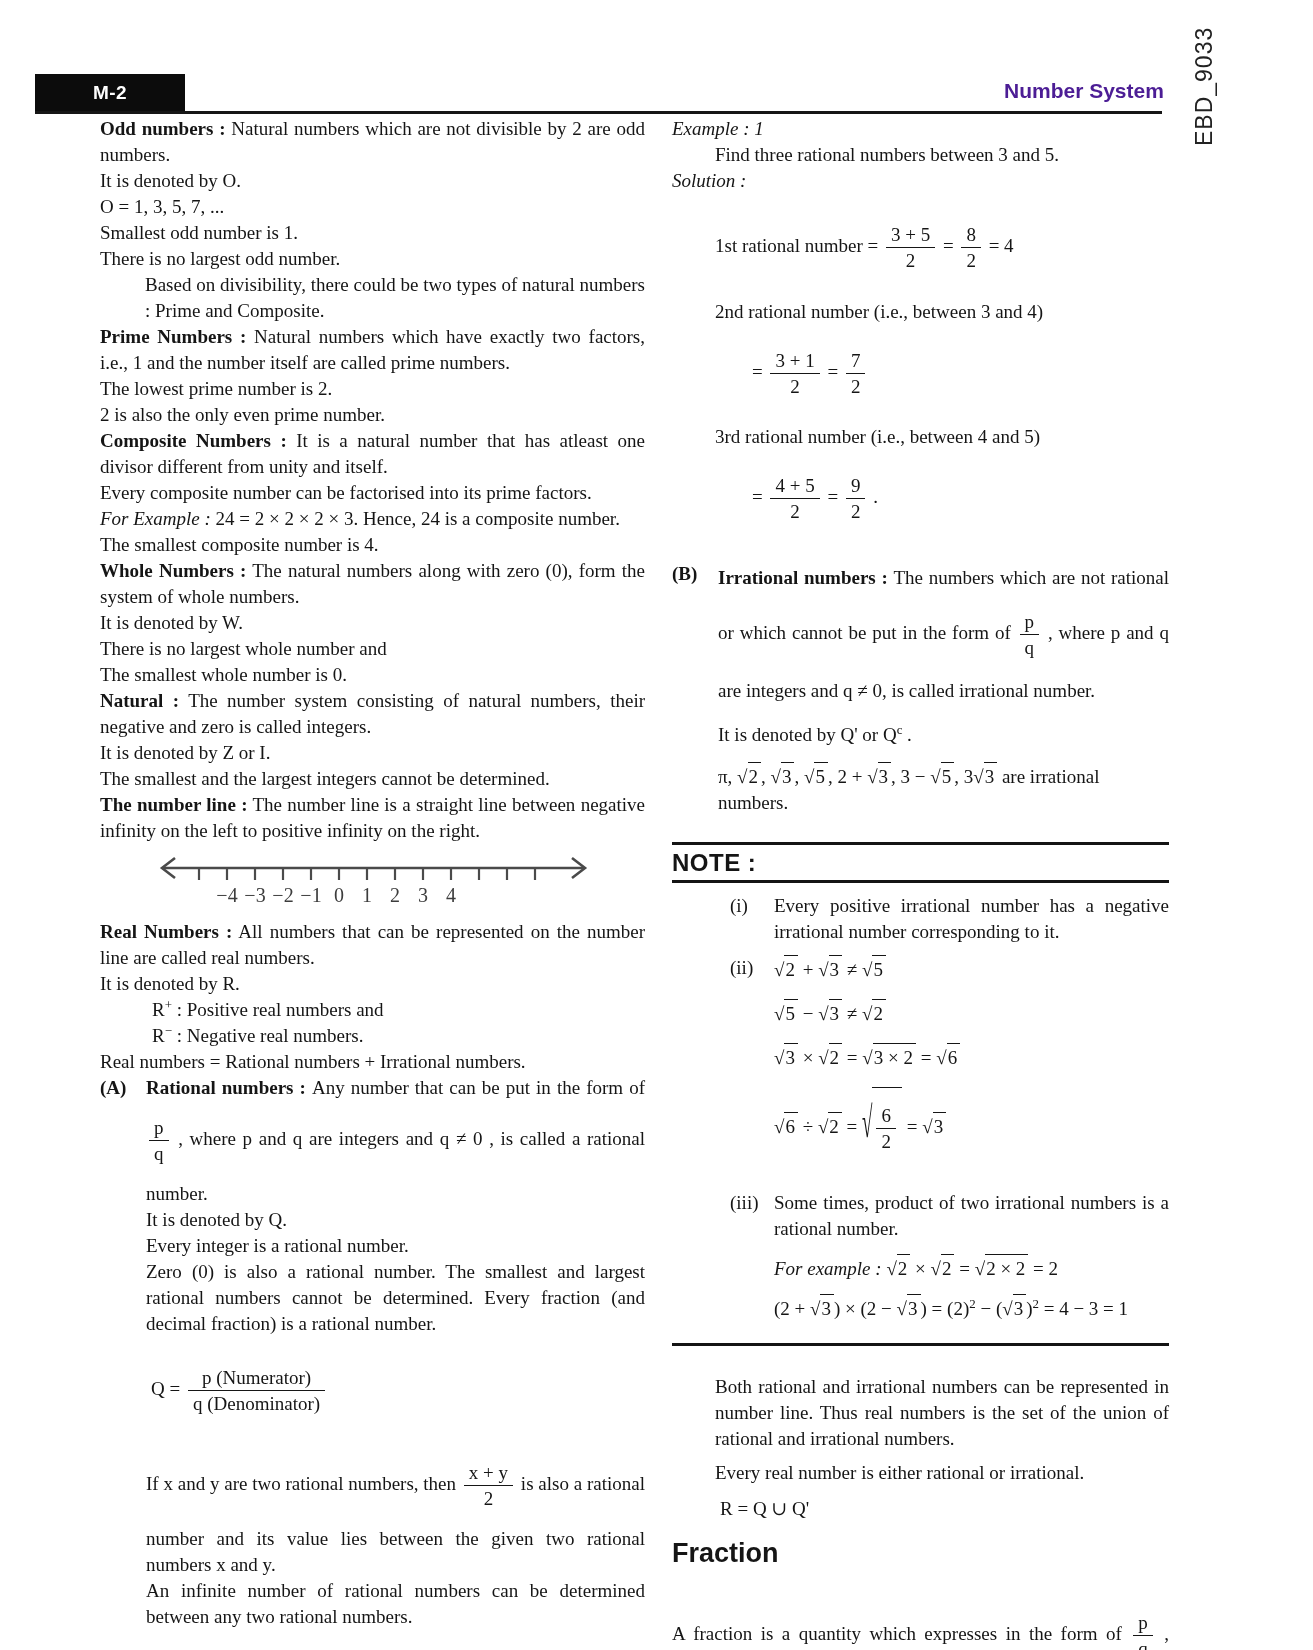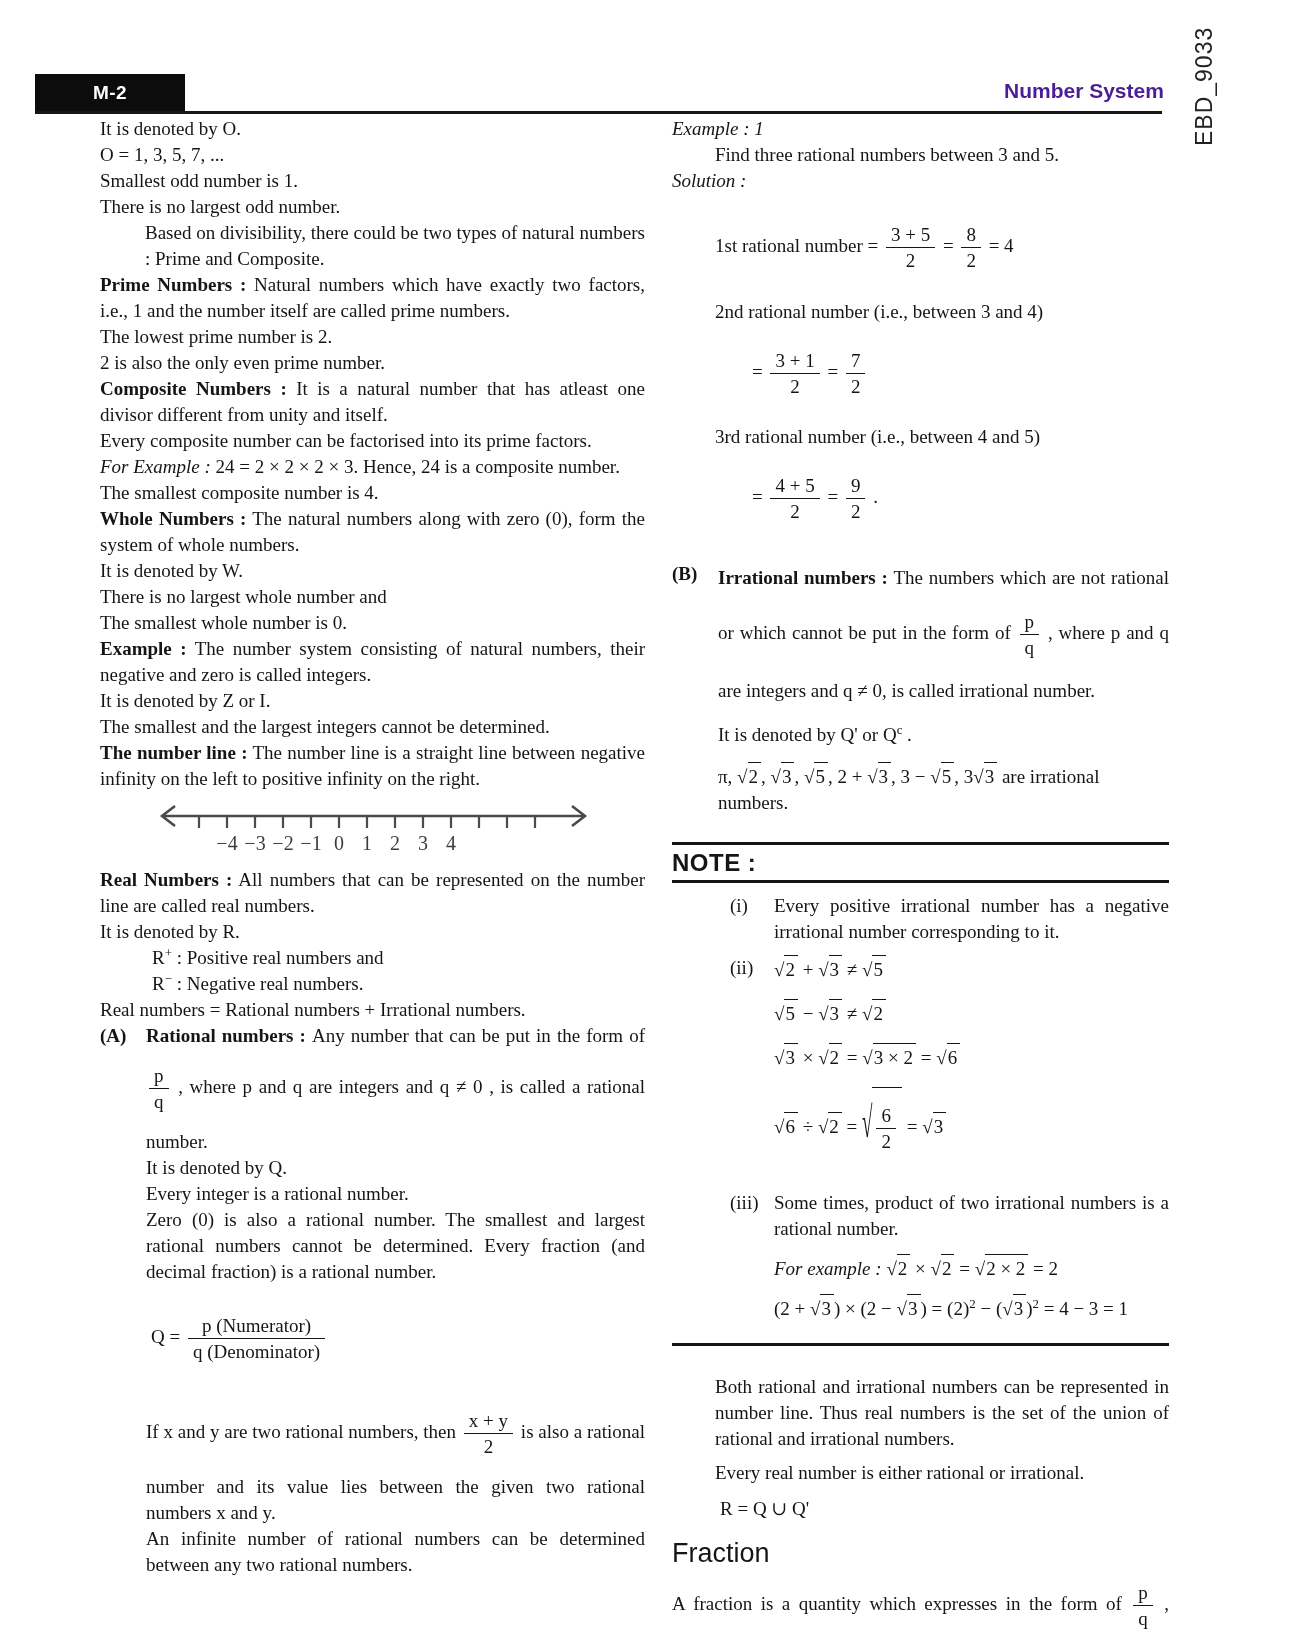--- a/index.html
+++ b/index.html
@@ -37,51 +37,52 @@
   .rad{display:inline-block;border-top:1.7px solid #161616;padding:1px 3px 0 1px;}
   .eq{margin:9px 0 11px;}
   .figure{margin:8px 0 2px 55px;}
   .airy{line-height:34px;}
   .note-rule{height:3px;background:#141414;}
   .note-title{font-family:"Liberation Sans",sans-serif;font-weight:bold;font-size:24px;
       padding:5px 0 4px;letter-spacing:.5px;}
   .note-item{display:flex;margin-left:58px;margin-top:10px;}
   .note-marker{flex:none;width:44px;}
   .note-body{flex:1;min-width:0;}
-  .section-heading{font-family:"Liberation Sans",sans-serif;font-weight:normal;font-size:27px;
-      margin:18px 0 0;}
+  .section-heading{font-family:"Liberation Sans",sans-serif;font-weight:bold;font-size:27px;
+      margin:18px 0 30px;}
   .fraction-box{display:inline-block;border:1.7px solid #3a3a3a;padding:5px 14px;margin:12px 0 0 45px;
       font-size:20px;}
 </style>
 </head>
 <body>
 
 <div class="badge">M-2</div>
 <div class="header-rule"></div>
 <div class="header-title">Number System</div>
 <div class="side-code">EBD_9033</div>
 
 <div class="col col-left">
+  <p class="just"><span class="b">Odd numbers :</span> <span>Natural numbers which are not divisible by 2 are odd numbers.</span></p>
   <div>It is denoted by O.</div>
   <div>O = 1, 3, 5, 7, ...</div>
   <div>Smallest odd number is 1.</div>
   <div>There is no largest odd number.</div>
   <p class="just ind-based">Based on divisibility, there could be two types of natural numbers : Prime and Composite.</p>
   <p class="just"><span class="b">Prime Numbers :</span> <span>Natural numbers which have exactly two factors, i.e., 1 and the number itself are called prime numbers.</span></p>
   <div>The lowest prime number is 2.</div>
   <div>2 is also the only even prime number.</div>
   <p class="just"><span class="b">Composite Numbers :</span> <span>It is a natural number that has atleast one divisor different from unity and itself.</span></p>
   <div>Every composite number can be factorised into its prime factors.</div>
   <p class="just"><span class="it">For Example :</span> <span>24 = 2 × 2 × 2 × 3. Hence, 24 is a composite number.</span></p>
   <div>The smallest composite number is 4.</div>
   <p class="just"><span class="b">Whole Numbers :</span> <span>The natural numbers along with zero (0), form the system of whole numbers.</span></p>
   <div>It is denoted by W.</div>
   <div>There is no largest whole number and</div>
   <div>The smallest whole number is 0.</div>
-  <p class="just"><span class="b">Example :</span> <span>The number system consisting of natural numbers, their negative and zero is called integers.</span></p>
+  <p class="just"><span class="b">Natural :</span> <span>The number system consisting of natural numbers, their negative and zero is called integers.</span></p>
   <div>It is denoted by Z or I.</div>
   <div>The smallest and the largest integers cannot be determined.</div>
   <p class="just"><span class="b">The number line :</span> <span>The number line is a straight line between negative infinity on the left to positive infinity on the right.</span></p>
 
   <div class="figure">
     <svg width="437" height="58" viewBox="0 0 437 58" xmlns="http://www.w3.org/2000/svg">
       <line x1="8" y1="16" x2="429" y2="16" stroke="#4a4a4a" stroke-width="2.6"></line>
       <path d="M20,6 L7,16 L20,26" fill="none" stroke="#4a4a4a" stroke-width="2.6"></path>
       <path d="M417,6 L430,16 L417,26" fill="none" stroke="#4a4a4a" stroke-width="2.6"></path>
       <g stroke="#4a4a4a" stroke-width="2.2">

